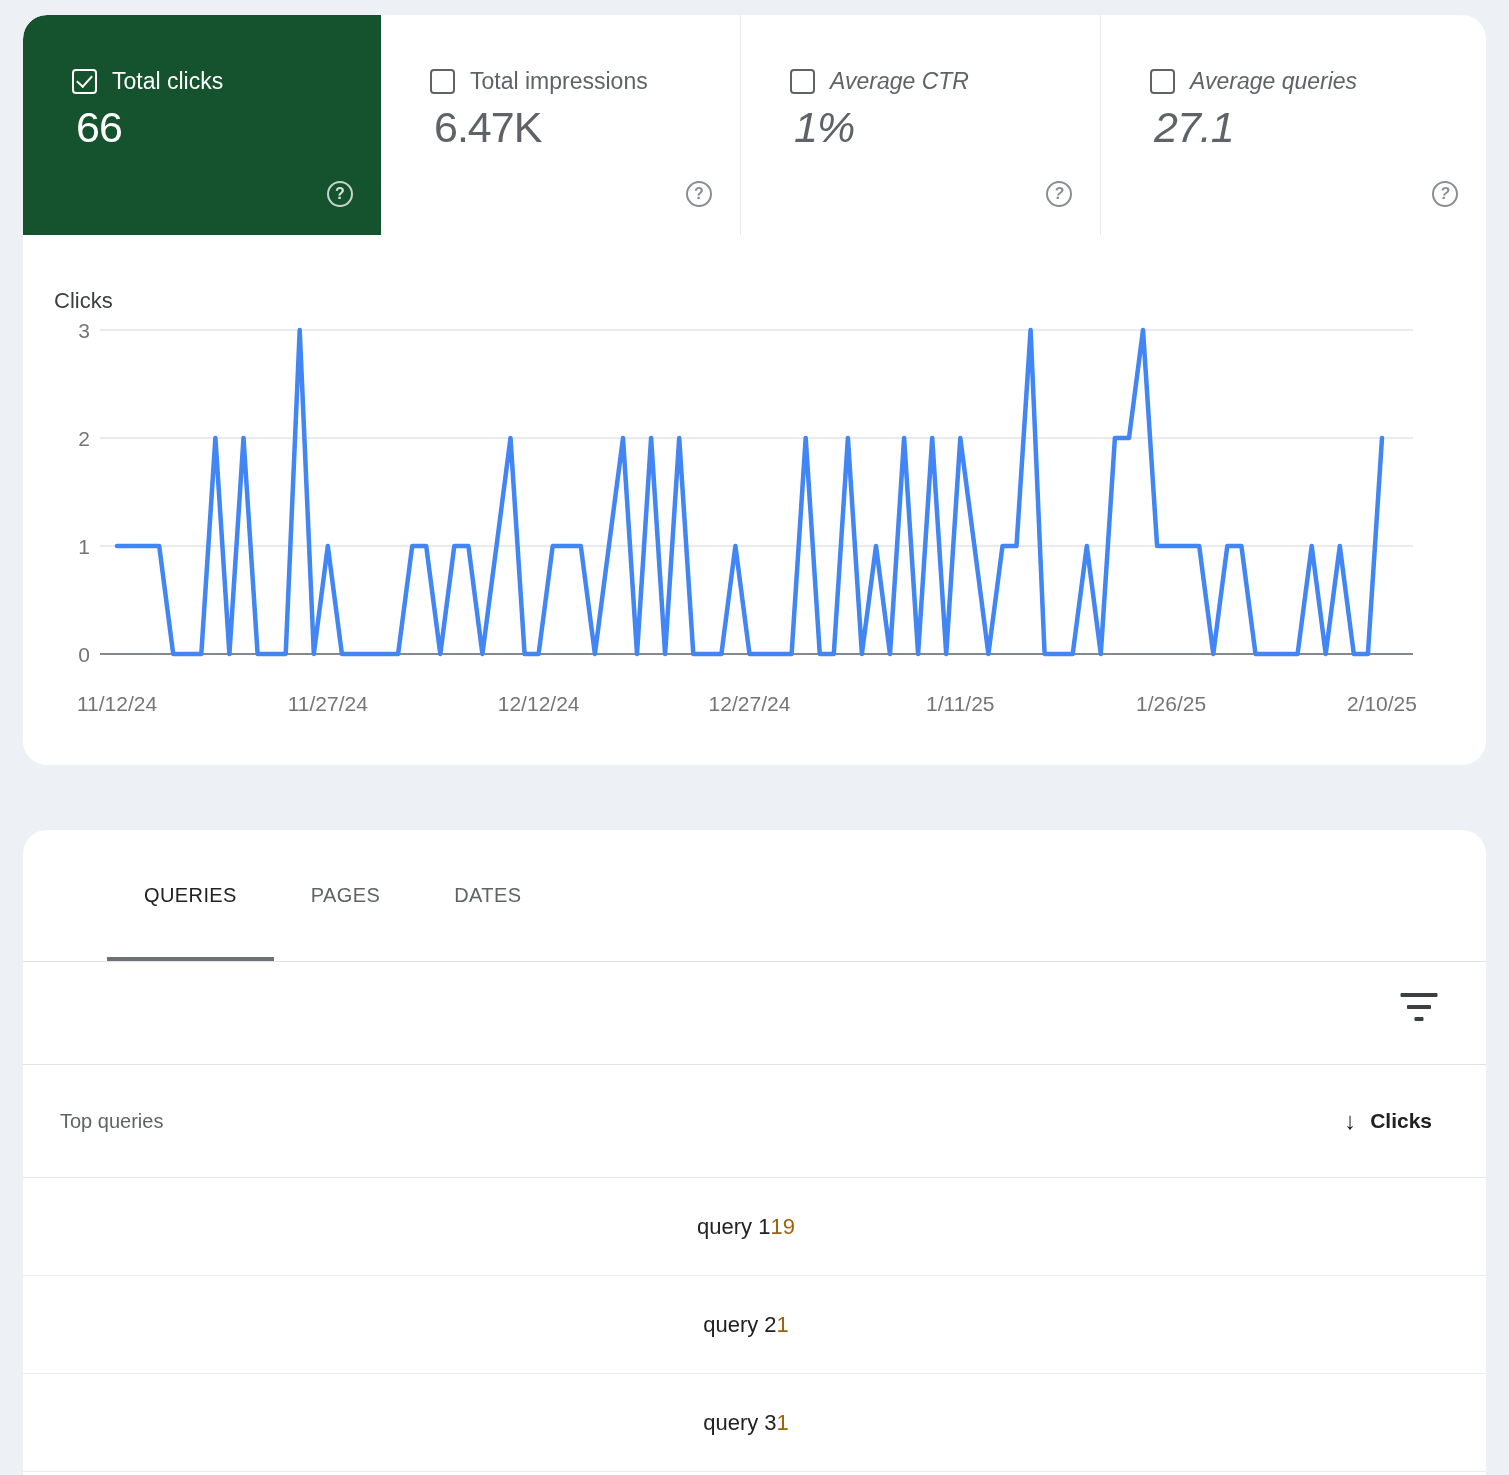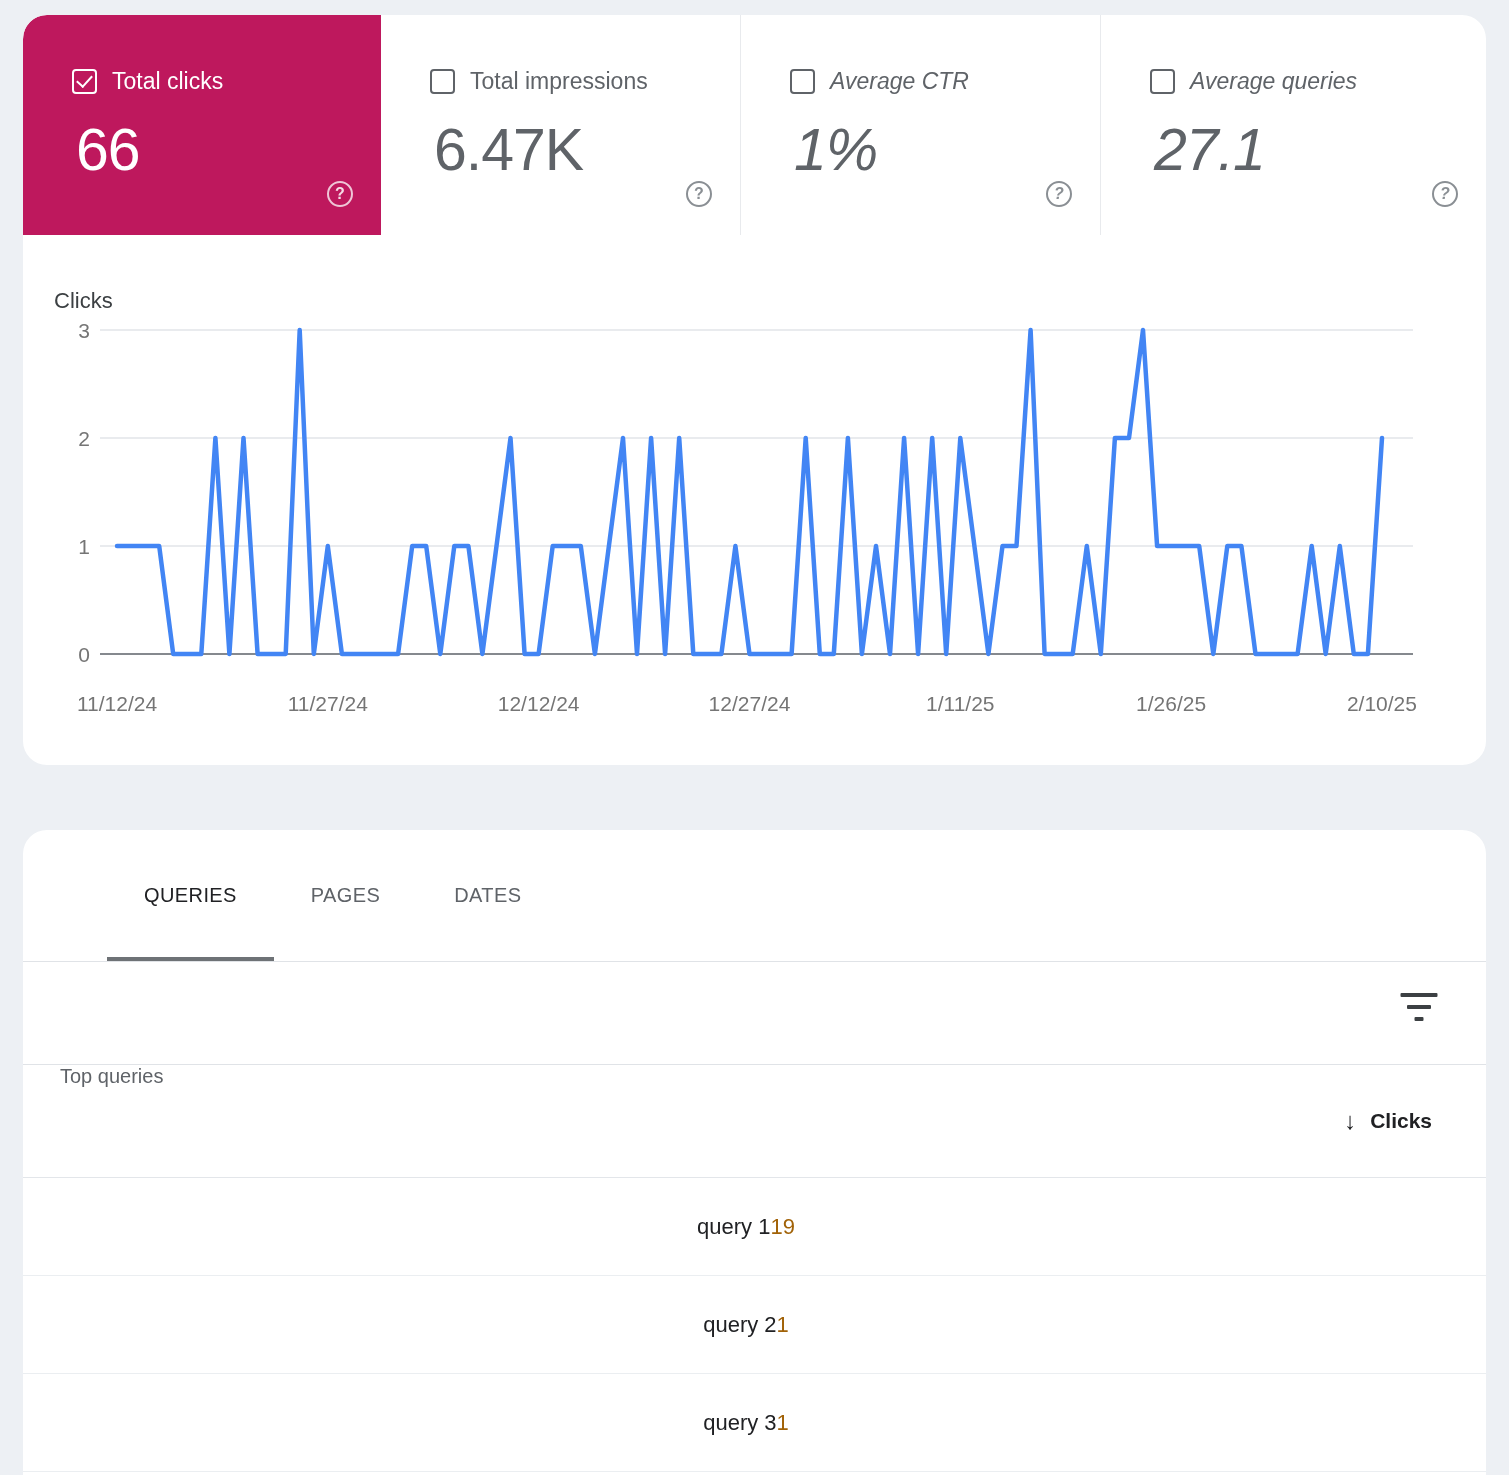--- a/index.html
+++ b/index.html
@@ -26,31 +26,31 @@
     grid-template-columns:358px 359px 360px 1fr;
     height:220px;
   }
   .tile { position:relative; padding:53px 0 0 49px; }
   .tile.divider { border-left:1px solid #e8eaed;font-style:italic; }
   .tile-head { display:flex; align-items:center; gap:15px; }
   .cb {
     width:25px; height:25px; border-radius:4px; flex:0 0 auto;
     border:2.5px solid #5f6368; position:relative; cursor:pointer;
   }
-  .tile-selected { background:#be185d; border-top-left-radius:24px; }
+  .tile-selected { background:#14532d; border-top-left-radius:24px; }
   .tile-selected .cb { border-color:#ffffff; }
   .cb.checked::after {
     content:""; position:absolute; left:6px; top:1px;
     width:7px; height:13px;
     border-right:2.5px solid #ffffff; border-bottom:2.5px solid #ffffff;
     transform:rotate(42deg);
   }
   .tile-label { font-size:23px; color:#5f6368; }
   .tile-selected .tile-label { color:#ffffff; }
-  .tile-value { margin-top:23px; margin-left:4px; font-size:59px; line-height:64px; color:#5f6368; letter-spacing:-1px; }
+  .tile-value { margin-left:4px; font-size:43px; line-height:64px; color:#5f6368; letter-spacing:-1px; }
   .tile-selected .tile-value { color:#ffffff; }
   .help {
     position:absolute; right:28px; bottom:28px;
     width:26px; height:26px; border-radius:50%;
     border:2px solid #8a8f94; color:#8a8f94;
     font-size:16px; font-weight:bold; line-height:22px; text-align:center;
     cursor:pointer;
   }
   .tile-selected .help { border-color:rgba(255,255,255,.75); color:rgba(255,255,255,.85); }
 
@@ -81,21 +81,21 @@
   .filter-icon {
     position:absolute; right:49px; top:31px; width:37px; height:29px; cursor:pointer;
   }
   .filter-icon span { position:absolute; left:50%; transform:translateX(-50%); height:4px; background:#3c4043; border-radius:1px; }
   .filter-icon .b1 { top:0; width:37px; }
   .filter-icon .b2 { top:12px; width:24px; }
   .filter-icon .b3 { top:24px; width:9px; }
 
   
   .thead-row {
-    height:113px; display:flex; justify-content:space-between;
+    height:113px; display:flex; align-items:center; justify-content:space-between;
     padding:0 54px 0 37px; border-bottom:1px solid #e3e6ea;
   }
   .thead-left { font-size:20px; color:#5f6368; }
   .thead-right { display:flex; align-items:center; gap:14px; cursor:pointer; }
   .sort-arrow { font-size:24px; color:#202124; }
   .thead-clicks { font-size:21px; font-weight:bold; color:#202124; }
   .trow {
     height:98px; display:flex; align-items:center; justify-content:center;
     padding:0 54px 0 37px; border-bottom:1px solid #ebeef1; cursor:pointer;
   }

